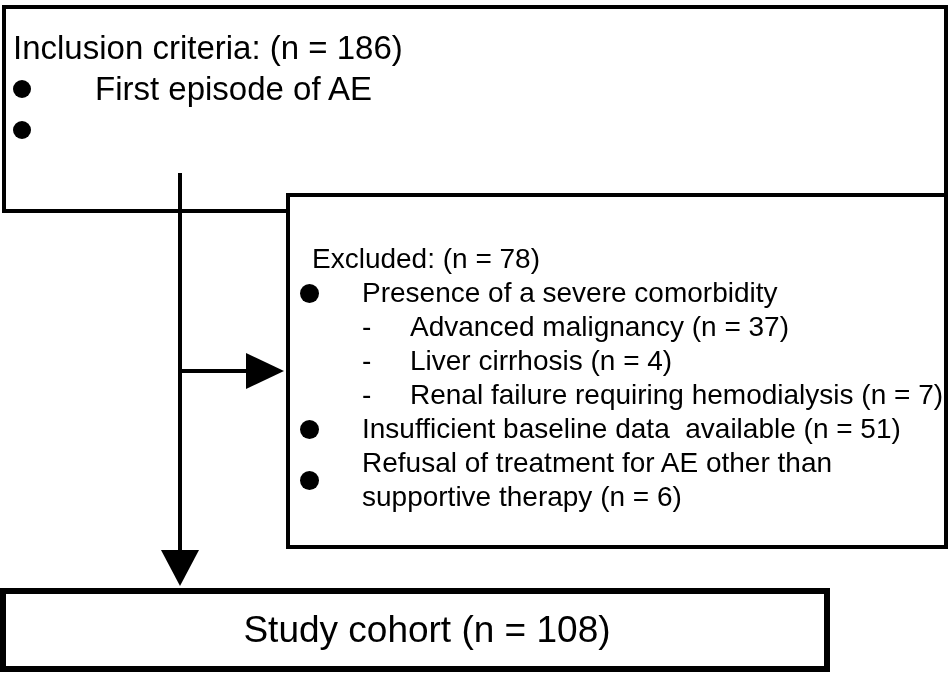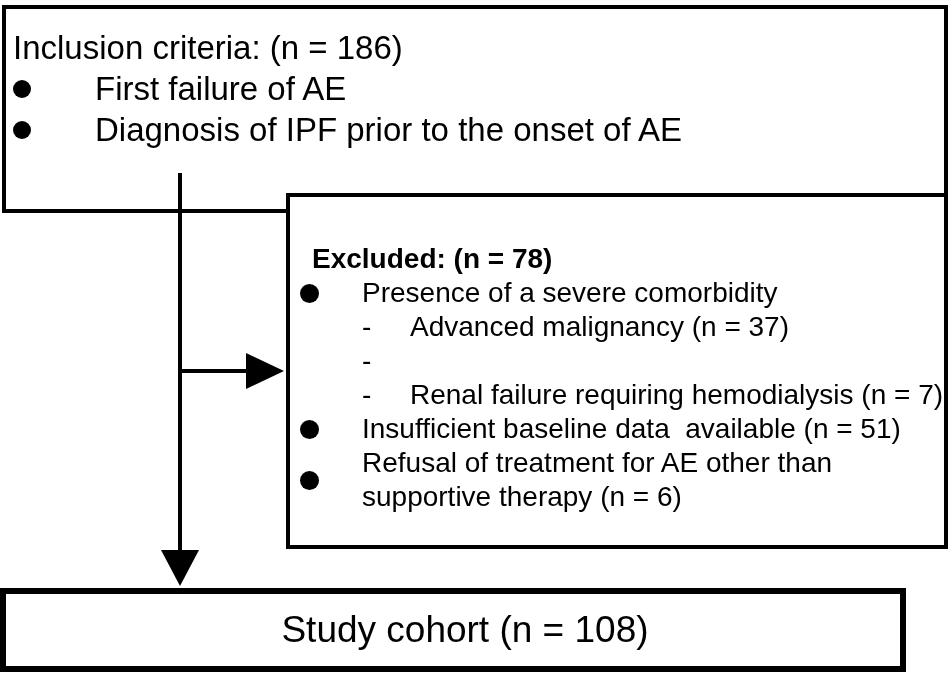--- a/index.html
+++ b/index.html
@@ -27,30 +27,30 @@
   .t-row { display: flex; align-items: flex-start; }
   .t-bullet-cell { flex: 0 0 82px; height: 41px; display: flex; align-items: center; }
   .dot { width: 18px; height: 18px; border-radius: 50%; background: #000000; }
   .dot-lg { width: 19px; height: 19px; }
   
   .excl-box {
     left: 286px; top: 193px; width: 662px; height: 356px;
     font-size: 28px; line-height: 34px;
     padding: 45px 8px 0 0;
   }
-  .e-title { margin-left: 22px; font-weight: bold; }
+  .e-title { margin-left: 22px; }
   .e-row { display: flex; align-items: center; margin-left: 10px; }
   .e-bullet-cell { flex: 0 0 62px; height: 34px; display: flex; align-items: center; }
   .e-sub { display: flex; align-items: flex-start; margin-left: 72px; }
   .e-dash-cell { flex: 0 0 48px; }
   .wrap-text { white-space: pre-wrap; }
   .nowrap-text { white-space: nowrap; }
   
   .bottom-box {
-    left: 0; top: 588px; width: 906px; height: 84px;
+    left: 0; top: 588px; width: 830px; height: 84px;
     border-width: 6px;
     display: flex; align-items: center; justify-content: center;
     font-size: 37px;
     padding-left: 24px;
   }
   
   .vline { position: absolute; left: 178px; top: 173px; width: 4px; height: 380px; background: #000000; }
   .varrow {
     position: absolute; left: 161px; top: 550px; width: 0; height: 0;
     border-left: 19px solid transparent; border-right: 19px solid transparent;
@@ -67,27 +67,26 @@
 <body>
 
 <div class="canvas">
 
   <div class="box top-box">
     <div class="t-title">Inclusion criteria: (n = 186)</div>
     <div class="t-row">
       <span class="t-bullet-cell">
           <span class="dot"></span>
         </span>
-      <span class="wrap-text">First failure of AE</span>
+      <span class="wrap-text">First episode of AE</span>
     </div>
     <div class="t-row">
       <span class="t-bullet-cell">
           <span class="dot"></span>
         </span>
-      <span class="wrap-text">Diagnosis of IPF prior to the onset of AE</span>
     </div>
   </div>
 
   <div class="vline"></div>
   <div class="varrow"></div>
   <div class="hline"></div>
   <div class="harrow"></div>
 
   <div class="box excl-box">
     <div class="e-title">Excluded: (n = 78)</div>
@@ -98,20 +97,21 @@
         </span>
       <span class="wrap-text">Presence of a severe comorbidity</span>
     </div>
 
     <div class="e-sub">
       <span class="e-dash-cell">-</span>
       <span class="nowrap-text">Advanced malignancy (n = 37)</span>
     </div>
     <div class="e-sub">
       <span class="e-dash-cell">-</span>
+      <span class="nowrap-text">Liver cirrhosis (n = 4)</span>
     </div>
     <div class="e-sub">
       <span class="e-dash-cell">-</span>
       <span class="nowrap-text">Renal failure requiring hemodialysis (n = 7)</span>
     </div>
 
     <div class="e-row">
       <span class="e-bullet-cell">
           <span class="dot dot-lg"></span>
         </span>

